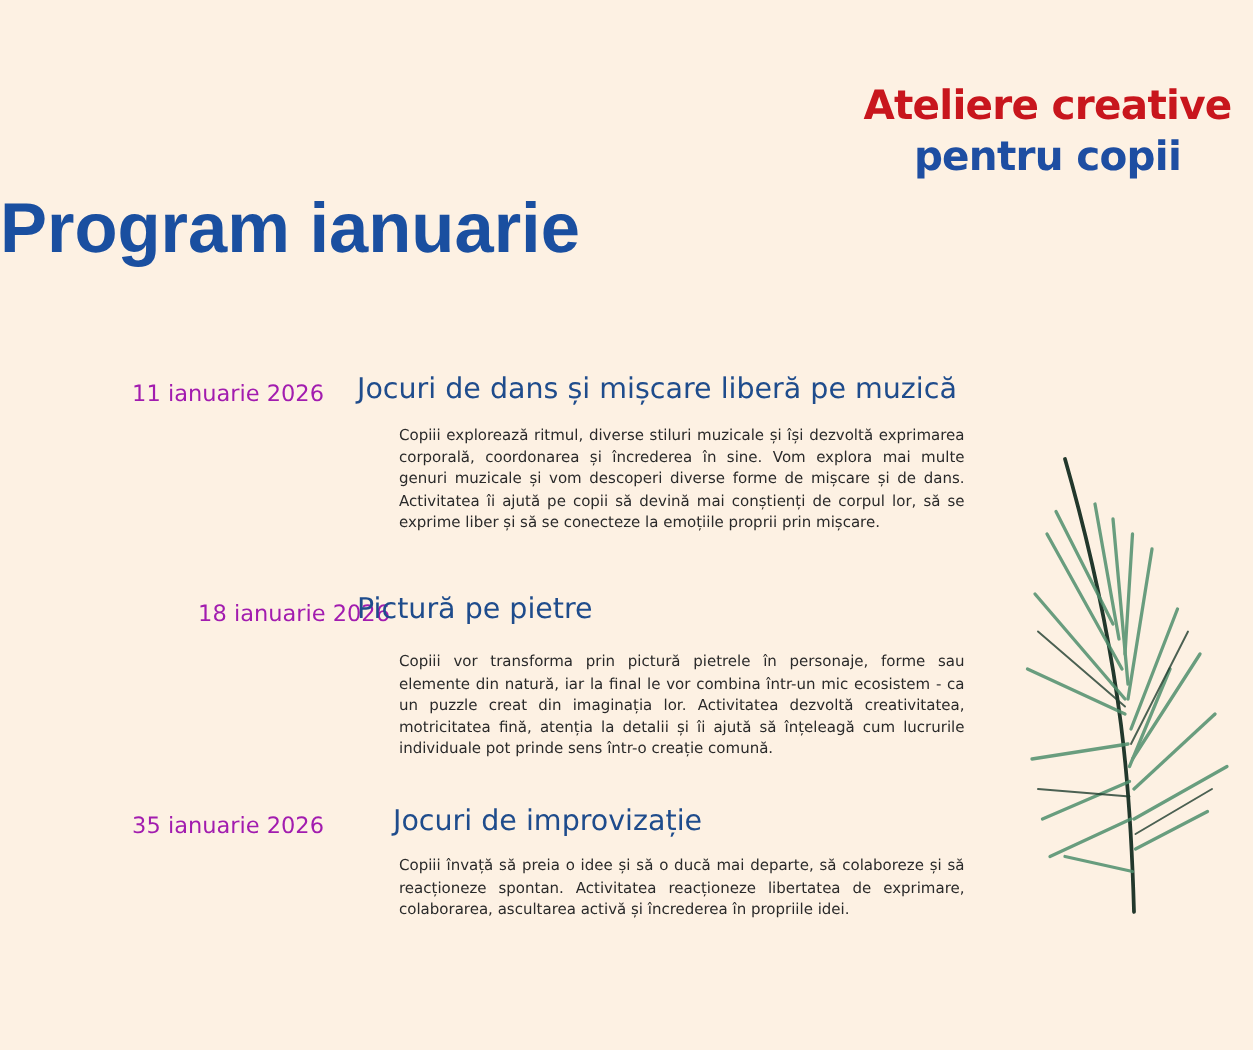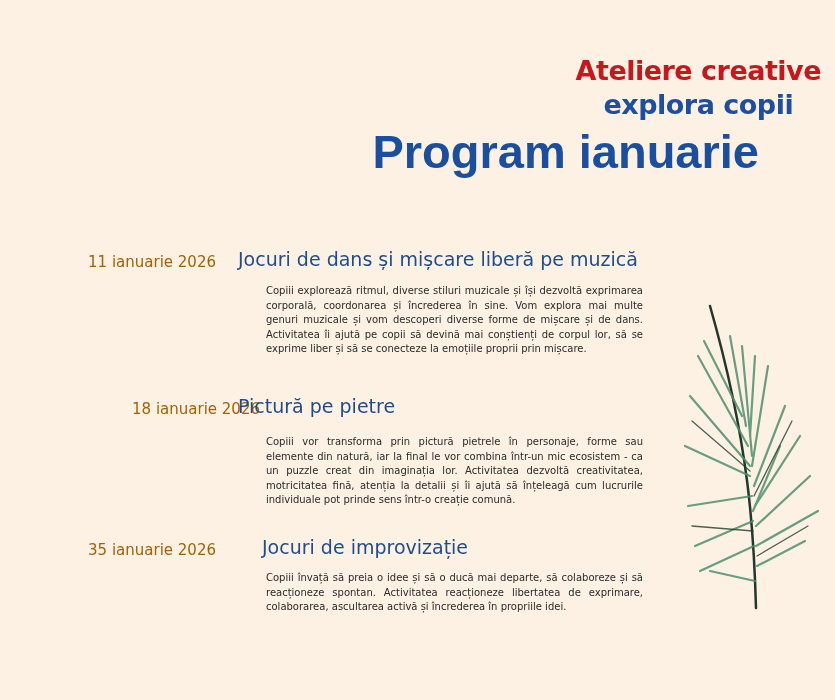--- a/index.html
+++ b/index.html
@@ -11,45 +11,45 @@
     }
     .brand {
       position: absolute; right: 14px; top: 14px;
       text-align: center; font-family: "DejaVu Sans", sans-serif; font-weight: bold;
       line-height: 34px;
     }
     .brand .l1 { color: #c8161d; font-size: 27px; letter-spacing: -0.5px; margin-top: 40px; }
     .brand .l2 { color: #1e4ea2; font-size: 27px; letter-spacing: -0.5px; }
     .title {
       position: absolute; left: 0; width: 759px; top: 124px;
-      text-align: right; color: #1a4fa0;
+      text-align: left; color: #1a4fa0;
       font-family: "Liberation Sans", sans-serif; font-weight: bold; font-size: 47px;
     }
     .event { position: absolute; left: 0; width: 835px; }
     .date {
       position: absolute; left: 0; width: 216px; text-align: right;
-      color: #a16207; font-family: "DejaVu Sans", sans-serif; font-size: 15px;
+      color: #a21caf; font-family: "DejaVu Sans", sans-serif; font-size: 15px;
     }
     .etitle {
       position: absolute; left: 238px; color: #1f4c8c;
       font-family: "DejaVu Sans", sans-serif; font-size: 19px; white-space: nowrap;
     }
     .desc {
       position: absolute; left: 266px; width: 377px;
       color: #2a2a2a; font-family: "DejaVu Sans", sans-serif; font-size: 10px;
       line-height: 14.6px; text-align: justify;
     }
     .branch { position: absolute; left: 680px; top: 296px; width: 155px; height: 320px; }
   </style>
 </head>
 <body>
 
 <div class="brand">
   <div class="l1">Ateliere creative</div>
-  <div class="l2">explora copii</div>
+  <div class="l2">pentru copii</div>
 </div>
 
 <div class="title">Program ianuarie</div>
 
 <div class="event" style="top:248px;">
   <div class="date" style="top:5px;">11 ianuarie 2026</div>
   <div class="etitle" style="top:0px;">Jocuri de dans și mișcare liberă pe muzică</div>
   <div class="desc" style="top:36px;">Copiii explorează ritmul, diverse stiluri muzicale și își dezvoltă exprimarea corporală, coordonarea și încrederea în sine. Vom explora mai multe genuri muzicale și vom descoperi diverse forme de mișcare și de dans. Activitatea îi ajută pe copii să devină mai conștienți de corpul lor, să se exprime liber și să se conecteze la emoțiile proprii prin mișcare.</div>
 </div>
 

